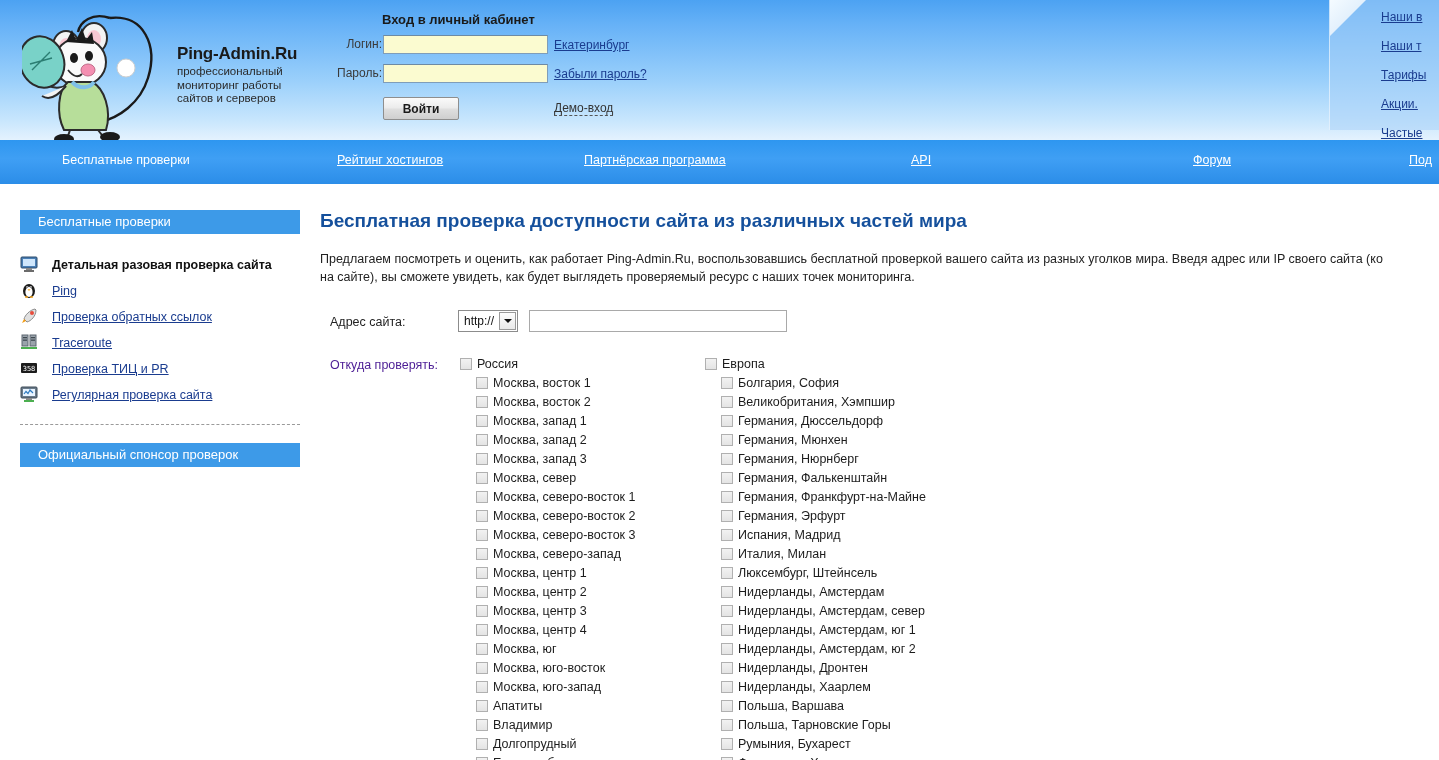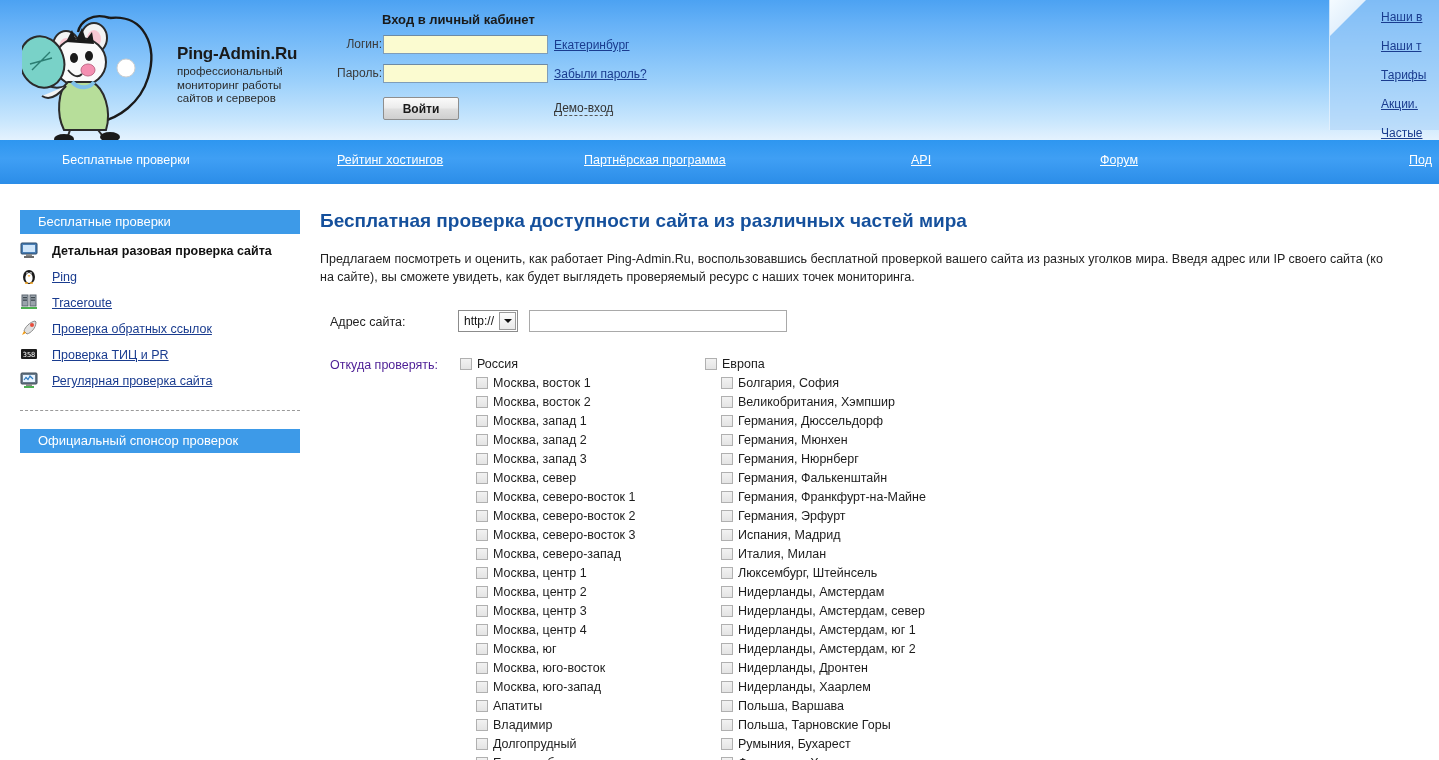--- a/index.html
+++ b/index.html
@@ -160,21 +160,21 @@
   }
   .panel-head {
     width: 280px; height: 24px;
     background: #3d9ae8;
     color: #ffffff;
     font-size: 13px;
     line-height: 24px;
     padding-left: 18px;
   }
   #sidebar-list {
-    margin-top: 4px;
+    margin-top: 18px;
     text-align: center;
   }
   .side-row {
     position: relative;
     height: 26px;
     padding-left: 32px;
     display: flex; align-items: center;
   }
   .side-ico {
     position: absolute; left: 0px; top: 3px;
@@ -372,21 +372,21 @@
       <span class="corner-link">Частые</span>
     </div>
   </div>
 </div>
 
 <div id="navbar">
     <span class="nav-item active" style="left: 62px;">Бесплатные проверки</span>
     <span class="nav-item link" style="left: 337px; text-align: center;">Рейтинг хостингов</span>
     <span class="nav-item link" style="left: 584px;">Партнёрская программа</span>
     <span class="nav-item link" style="left: 911px;">API</span>
-    <span class="nav-item link" style="left: 1100px; text-align: right;">Форум</span>
+    <span class="nav-item link" style="left: 1193px; text-align: right;">Форум</span>
     <span class="nav-item link" style="left: 1409px;">Под</span>
   </div>
 
 <div id="page-body">
 
   <div id="sidebar">
     <div class="panel-head">Бесплатные проверки</div>
     <div id="sidebar-list">
         <div class="side-row">
           <span class="side-ico"><svg width="18" height="18" viewBox="0 0 18 18">
@@ -405,37 +405,37 @@
               <circle cx="10.7" cy="6" r="1.1" fill="#fff"></circle>
               <circle cx="7.3" cy="6" r="0.6" fill="#000"></circle>
               <circle cx="10.7" cy="6" r="0.6" fill="#000"></circle>
               <path d="M7.5 8.3 L10.5 8.3 L9 10 Z" fill="#f5a623"></path>
               <path d="M5 16 L8 16 M10 16 L13 16" stroke="#f5a623" stroke-width="1.6"></path>
             </svg></span>
           <span class="side-text link">Ping</span>
         </div>
         <div class="side-row">
           <span class="side-ico"><svg width="18" height="18" viewBox="0 0 18 18">
+              <path d="M15 2 C10 3 5 8 4 12 L7 15 C11 14 16 9 16 3 Z" fill="#e0e0e0" stroke="#8a8a8a"></path>
+              <circle cx="12" cy="6" r="2" fill="#e74c3c"></circle>
+              <path d="M4 12 L2 16 L6 14 Z" fill="#f39c12"></path>
+            </svg></span>
+          <span class="side-text link">Проверка обратных ссылок</span>
+        </div>
+        <div class="side-row">
+          <span class="side-ico"><svg width="18" height="18" viewBox="0 0 18 18">
               <rect x="2" y="2" width="6" height="11" fill="#9aa3ab" stroke="#5c6670"></rect>
               <rect x="10" y="2" width="6" height="11" fill="#9aa3ab" stroke="#5c6670"></rect>
               <rect x="3" y="4" width="4" height="1.3" fill="#3f4950"></rect>
               <rect x="3" y="6.5" width="4" height="1.3" fill="#3f4950"></rect>
               <rect x="11" y="4" width="4" height="1.3" fill="#3f4950"></rect>
               <rect x="11" y="6.5" width="4" height="1.3" fill="#3f4950"></rect>
               <rect x="1" y="14" width="16" height="2" fill="#4caf50"></rect>
             </svg></span>
           <span class="side-text link">Traceroute</span>
-        </div>
-        <div class="side-row">
-          <span class="side-ico"><svg width="18" height="18" viewBox="0 0 18 18">
-              <path d="M15 2 C10 3 5 8 4 12 L7 15 C11 14 16 9 16 3 Z" fill="#e0e0e0" stroke="#8a8a8a"></path>
-              <circle cx="12" cy="6" r="2" fill="#e74c3c"></circle>
-              <path d="M4 12 L2 16 L6 14 Z" fill="#f39c12"></path>
-            </svg></span>
-          <span class="side-text link">Проверка обратных ссылок</span>
         </div>
         <div class="side-row">
           <span class="side-ico"><svg width="18" height="18" viewBox="0 0 18 18">
               <rect x="1" y="4" width="16" height="10" rx="1" fill="#1c1c1c"></rect>
               <text x="9" y="11.5" font-size="7" fill="#ffffff" text-anchor="middle" font-family="DejaVu Sans Mono, monospace">358</text>
             </svg></span>
           <span class="side-text link">Проверка ТИЦ и PR</span>
         </div>
         <div class="side-row">
           <span class="side-ico"><svg width="18" height="18" viewBox="0 0 18 18">

